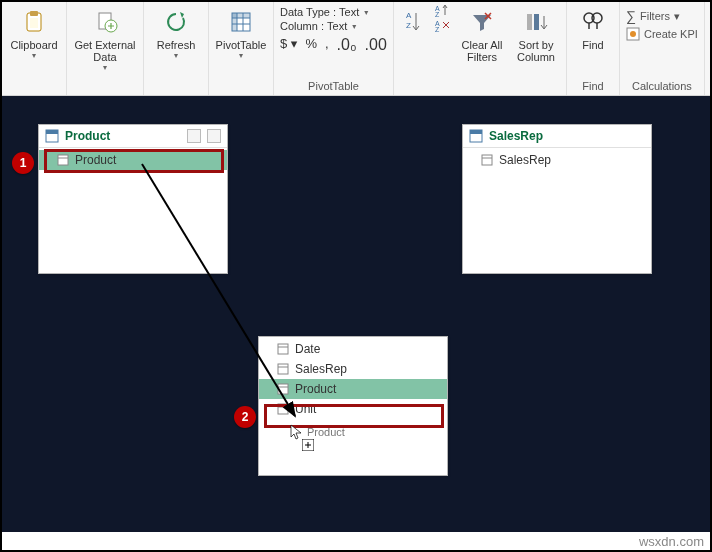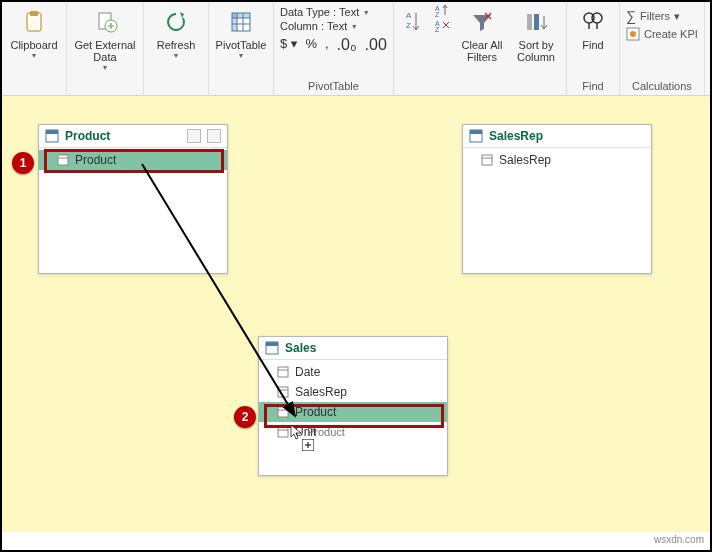--- a/index.html
+++ b/index.html
@@ -11,22 +11,22 @@
 .big-btn { display: flex; flex-direction: column; align-items: center; justify-content: flex-start; width: 52px; padding-top: 4px; cursor: default; }
 .big-btn .ic { width: 28px; height: 28px; display: flex; align-items: center; justify-content: center; }
 .big-btn .lbl { font-size: 11px; text-align: center; line-height: 1.1; margin-top: 3px; color: #333; }
 .big-btn .dd { font-size: 8px; color: #666; }
 .fmt-rows { display: flex; flex-direction: column; gap: 2px; font-size: 11px; color: #333; }
 .fmt-row { display: flex; align-items: center; gap: 3px; white-space: nowrap; }
 .fmt-row .dd { font-size: 8px; color: #666; margin-left: 2px; }
 .fmt-symbols { display: flex; gap: 8px; font-size: 13px; color: #333; padding-top: 2px;}
 .calc-rows { display: flex; flex-direction: column; gap: 3px; font-size: 11px; color: #555; padding-top: 4px;}
 .calc-rows .row { display: flex; align-items: center; gap: 4px; white-space: nowrap;}
-.canvas { position: relative; width: 100%; height: calc(100% - 94px - 18px); background: #fef9c3; }
-.watermark { position: absolute; right: 0; bottom: 0; font-size: 10px; color: #888; background: #fff; padding: 2px 6px; height: 18px; }
+.canvas { position: relative; width: 100%; height: calc(100% - 94px - 18px); background: #0f172a; }
+.watermark { position: absolute; right: 0; bottom: 0; font-size: 13px; color: #888; background: #fff; padding: 2px 6px; height: 18px; }
 .diagram-table { position: absolute; background: #fff; border: 1px solid #b5b5b5; box-shadow: 0 1px 3px rgba(0,0,0,0.15); }
 .dt-header { display: flex; align-items: center; gap: 6px; padding: 4px 6px; border-bottom: 1px solid #e0e0e0; }
 .dt-header .th-icon { width: 14px; height: 14px; }
 .dt-header .title { font-weight: bold; color: #0a6b3f; font-size: 12px; flex: 1; }
 .dt-header .hdr-btn { width: 14px; height: 14px; border: 1px solid #bbb; background: #f4f4f4; }
 .dt-body { padding: 2px 0; }
 .dt-field { display: flex; align-items: center; gap: 6px; padding: 3px 8px 3px 18px; font-size: 12px; color: #333; position: relative; }
 .dt-field .f-icon { width: 12px; height: 12px; }
 .dt-field.sel { background: #82c3a6; }
 .red-box { position: absolute; border: 3px solid #9a0f0f; pointer-events: none; }
@@ -278,29 +278,20 @@
               <rect x="1" y="1" width="10" height="10" fill="#fff" stroke="#888"></rect>
               <line x1="1" y1="4" x2="11" y2="4" stroke="#888"></line>
             </svg>
           </span>
         <span>SalesRep</span>
       </div>
     </div>
   </div>
 
   <div class="diagram-table" style="left:256px; top:240px; width:190px; height:140px">
-    <div class="dt-header">
-      <span class="th-icon">
-          <svg width="14" height="14">
-            <rect x="1" y="1" width="12" height="12" fill="#fff" stroke="#4a7ba6"></rect>
-            <rect x="1" y="1" width="12" height="4" fill="#4a7ba6"></rect>
-          </svg>
-        </span>
-      <span class="title">Sales</span>
-    </div>
     <div class="dt-body">
       <div class="dt-field">
         <span class="f-icon">
             <svg width="12" height="12">
               <rect x="1" y="1" width="10" height="10" fill="#fff" stroke="#888"></rect>
               <line x1="1" y1="4" x2="11" y2="4" stroke="#888"></line>
             </svg>
           </span>
         <span>Date</span>
       </div>

